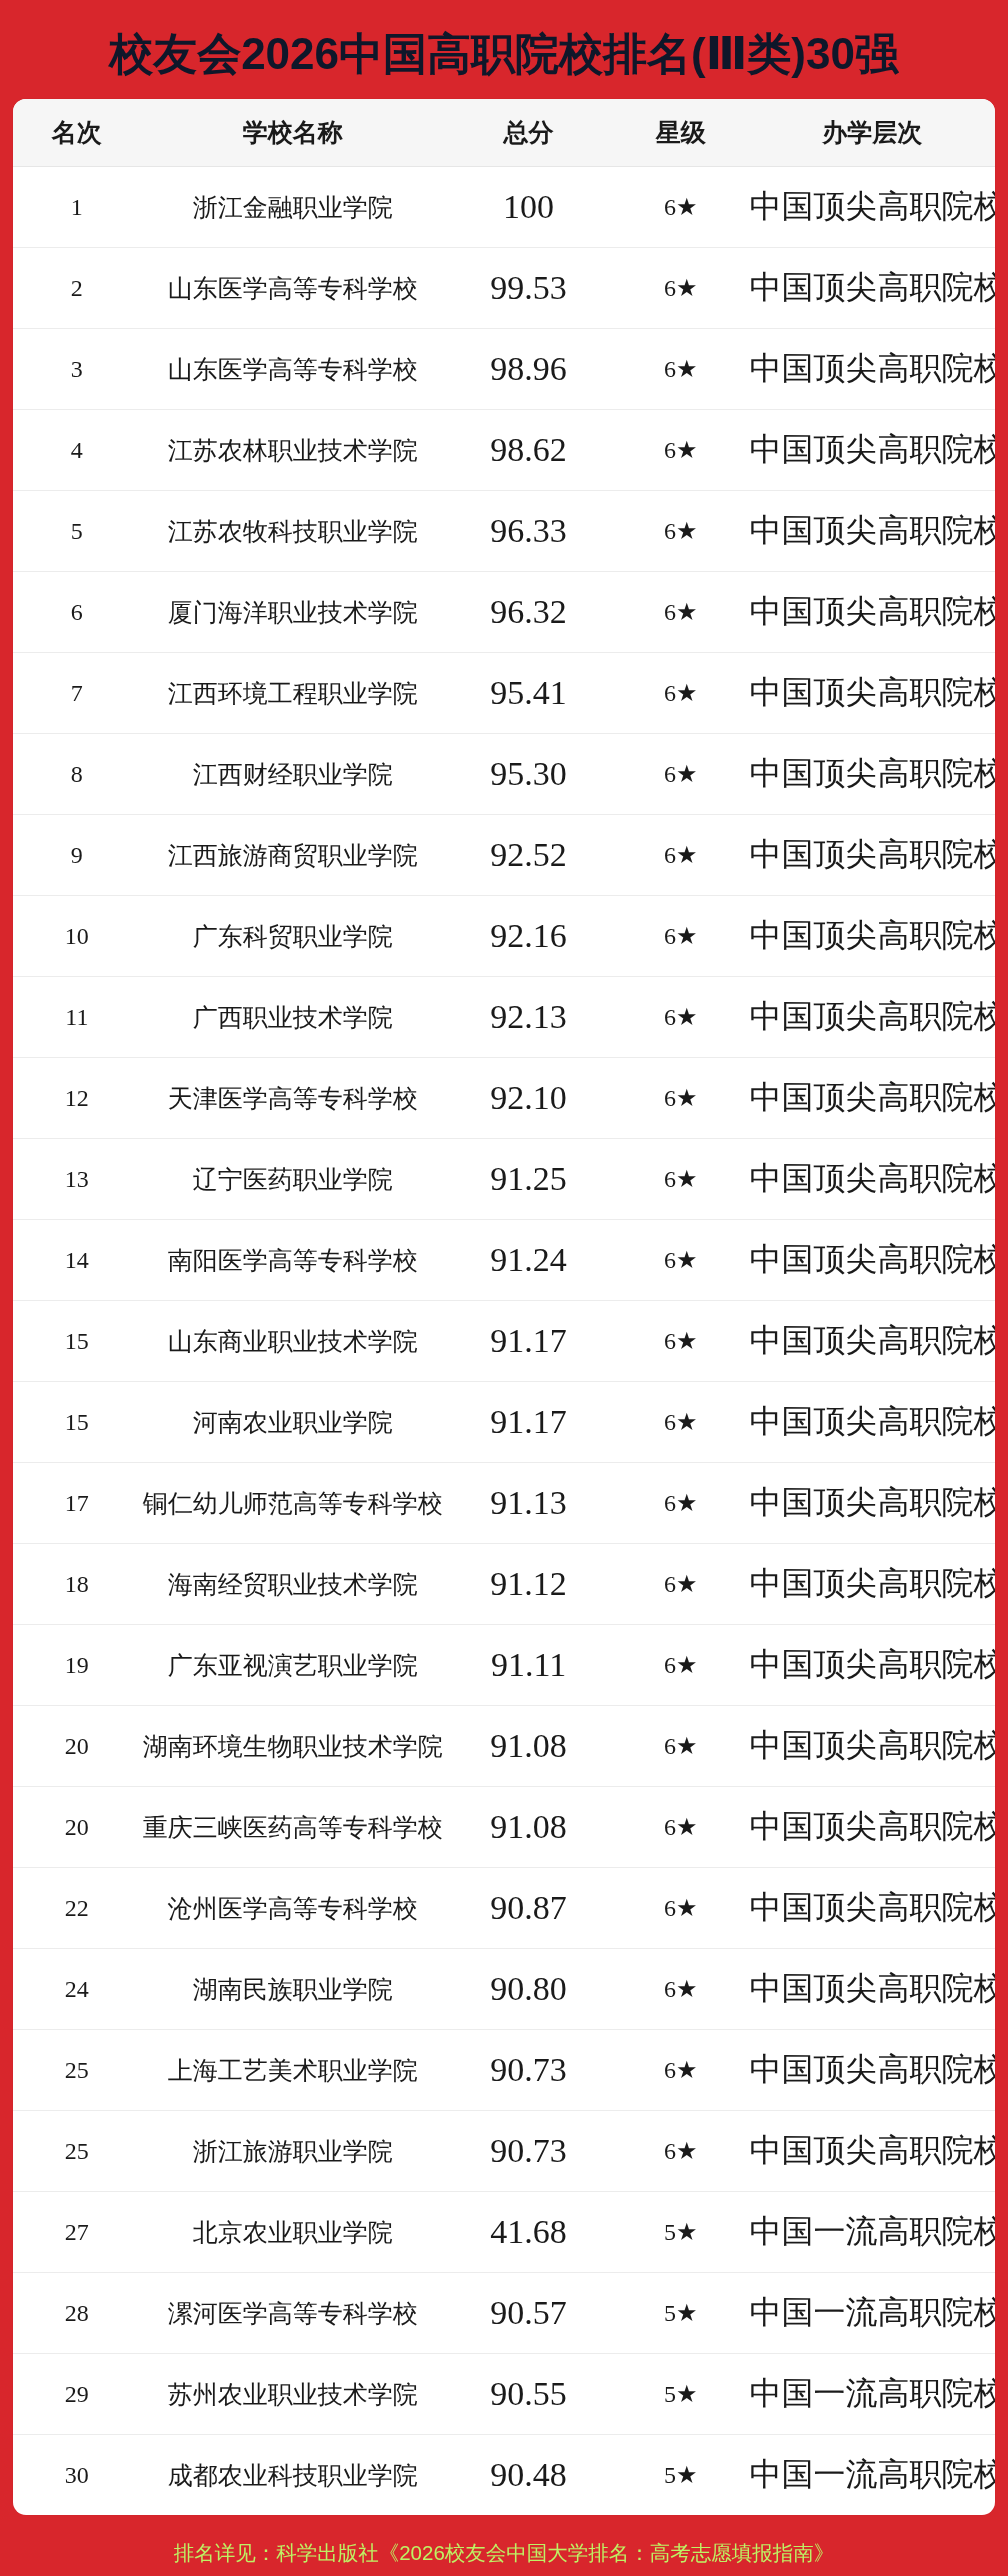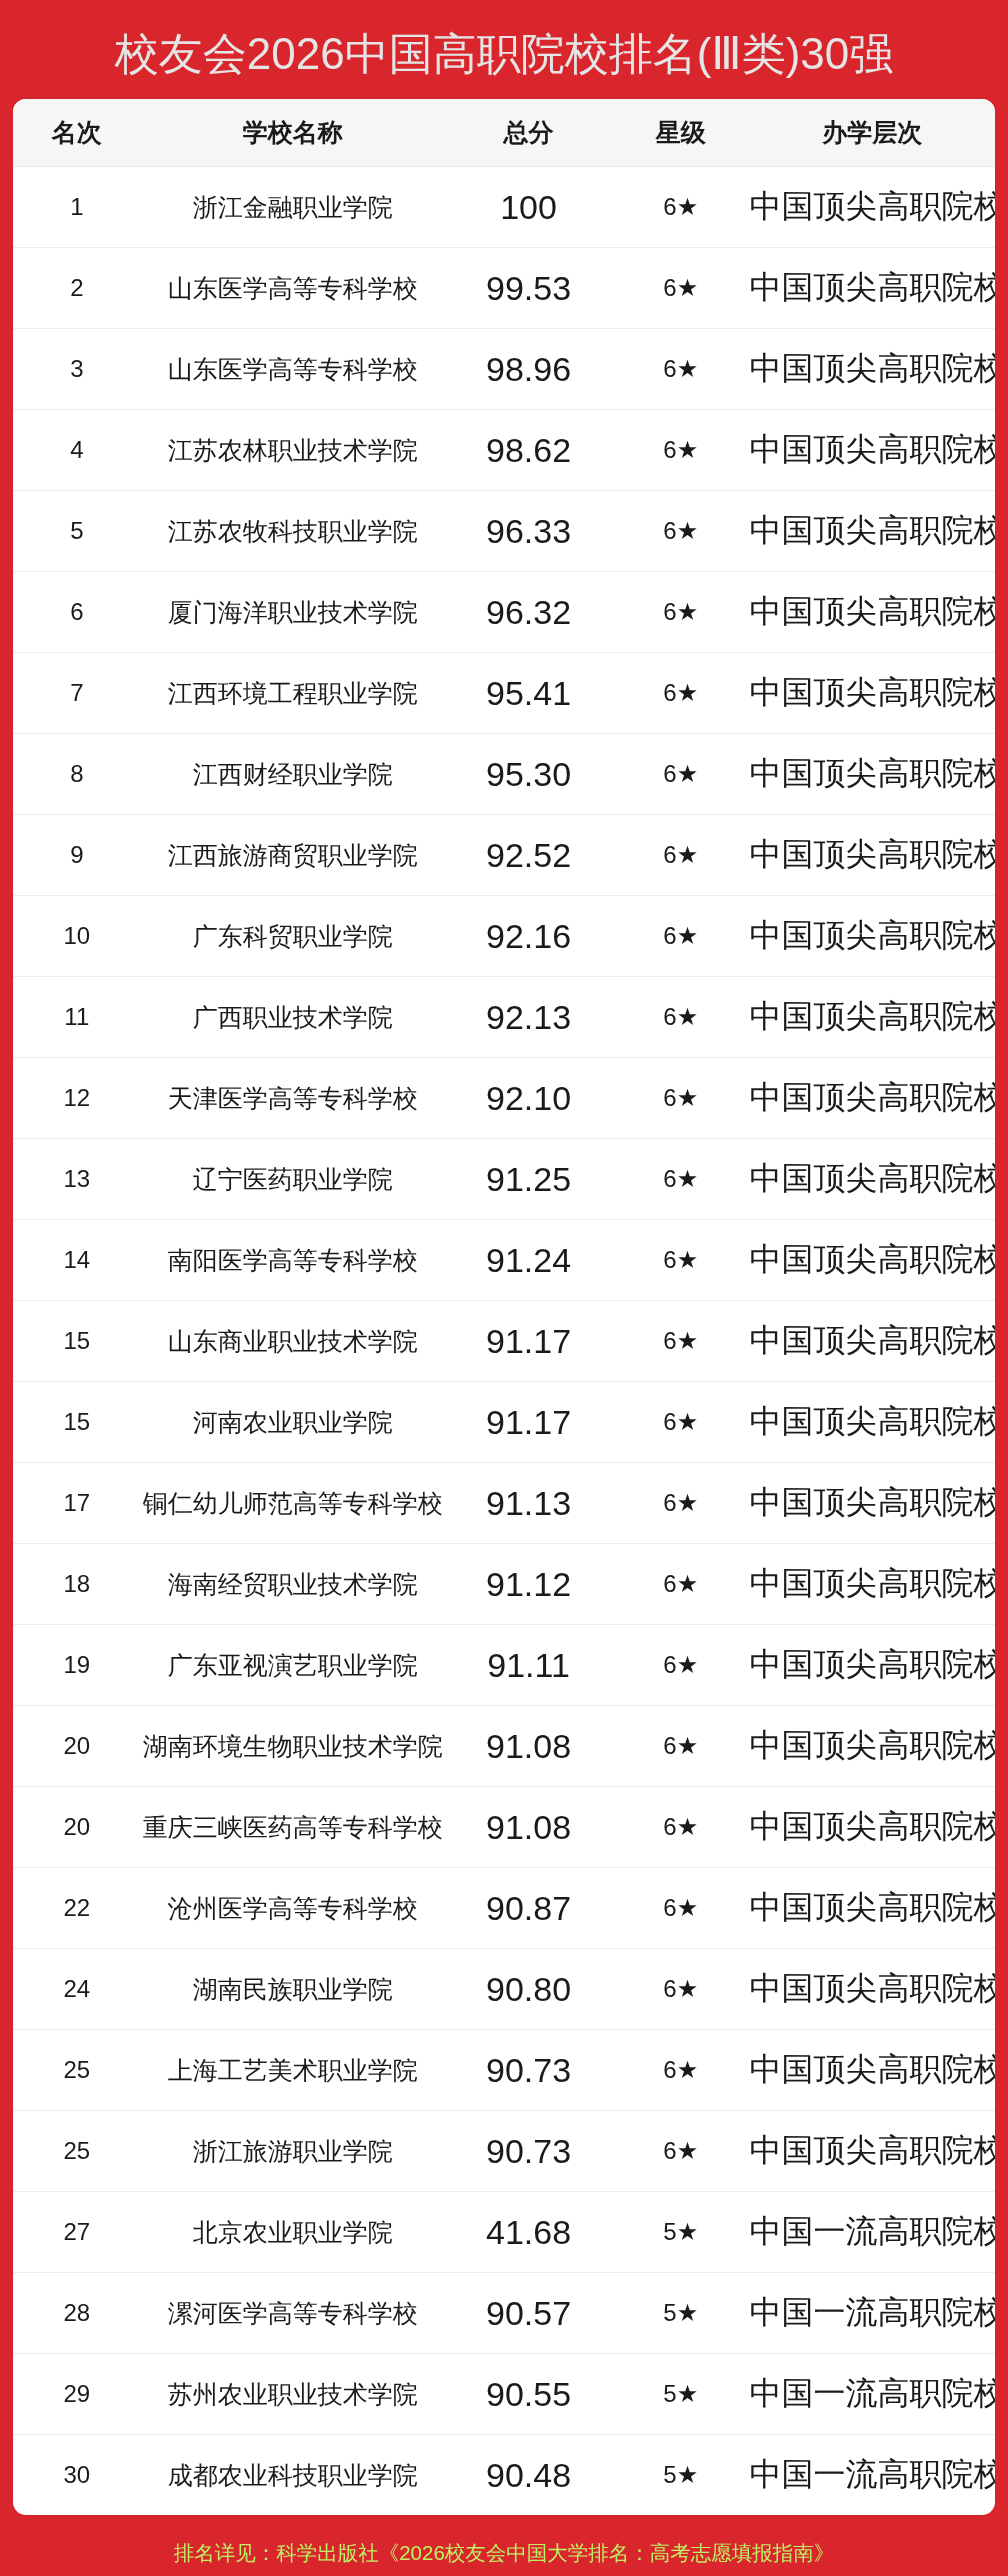--- a/index.html
+++ b/index.html
@@ -19,32 +19,33 @@
     padding: 13px 13px 0 13px;
   }
   .card {
     background: #ffffff;
     border-radius: 13px;
     overflow: hidden;
     box-shadow: 0 0 0 0.9px rgba(0,0,0,0.02);
   }
   .title-bar {
     background: #d8262c;
-    color: #e5e5e5;
+    color: #0f172a;
     text-align: center;
     font-size: 44px;
-    font-weight: normal;
+    font-weight: bold;
     letter-spacing: 0px;
     padding: 15px 0 18.7px 0;
     line-height: 1.2;
   }
   table {
     width: 100%;
     border-collapse: collapse;
     table-layout: fixed;
+    font-family: Liberation Serif, serif;
   }
   thead th {
     background: #f6f6f6;
     font-size: 25px;
     font-weight: bold;
     color: #1a1a1a;
     padding: 17px 0;
     border-bottom: 0.9px solid #e6e6e6;
     text-align: center;
   }

